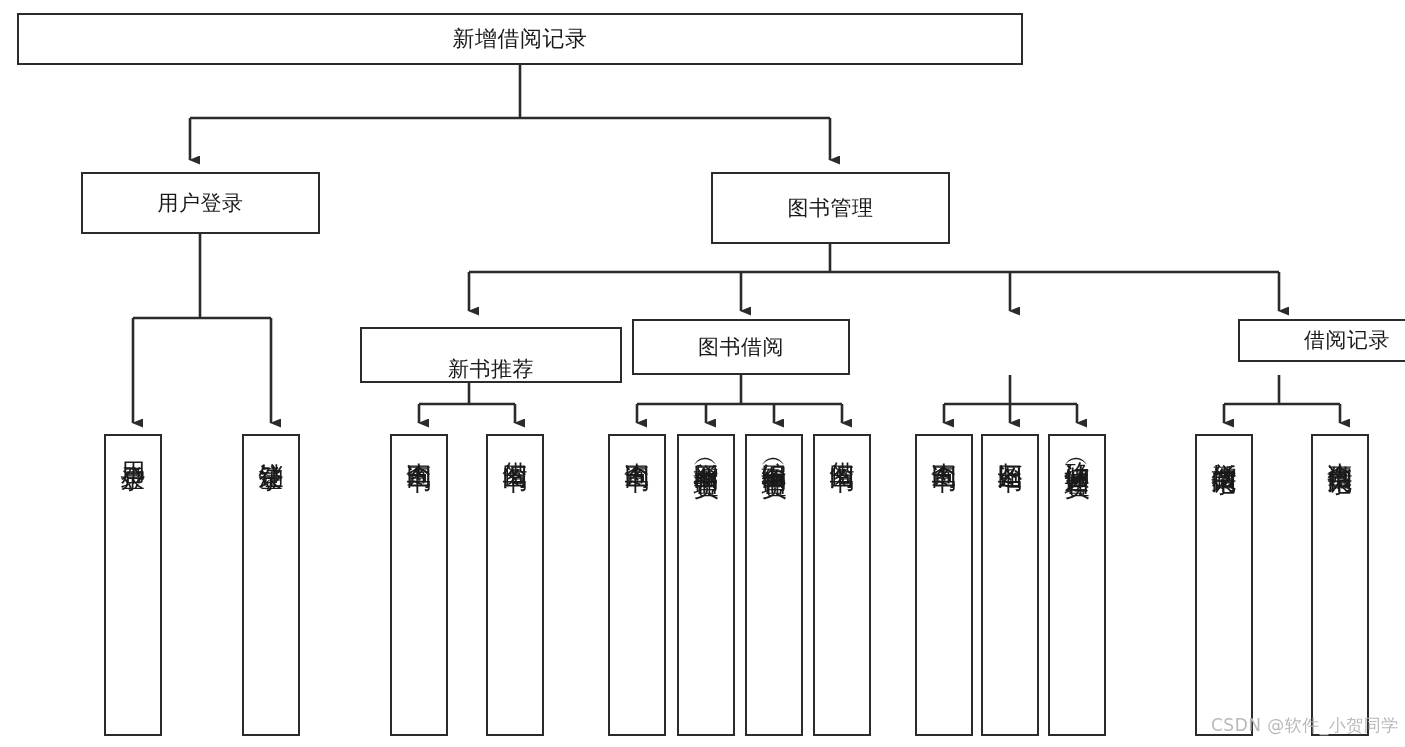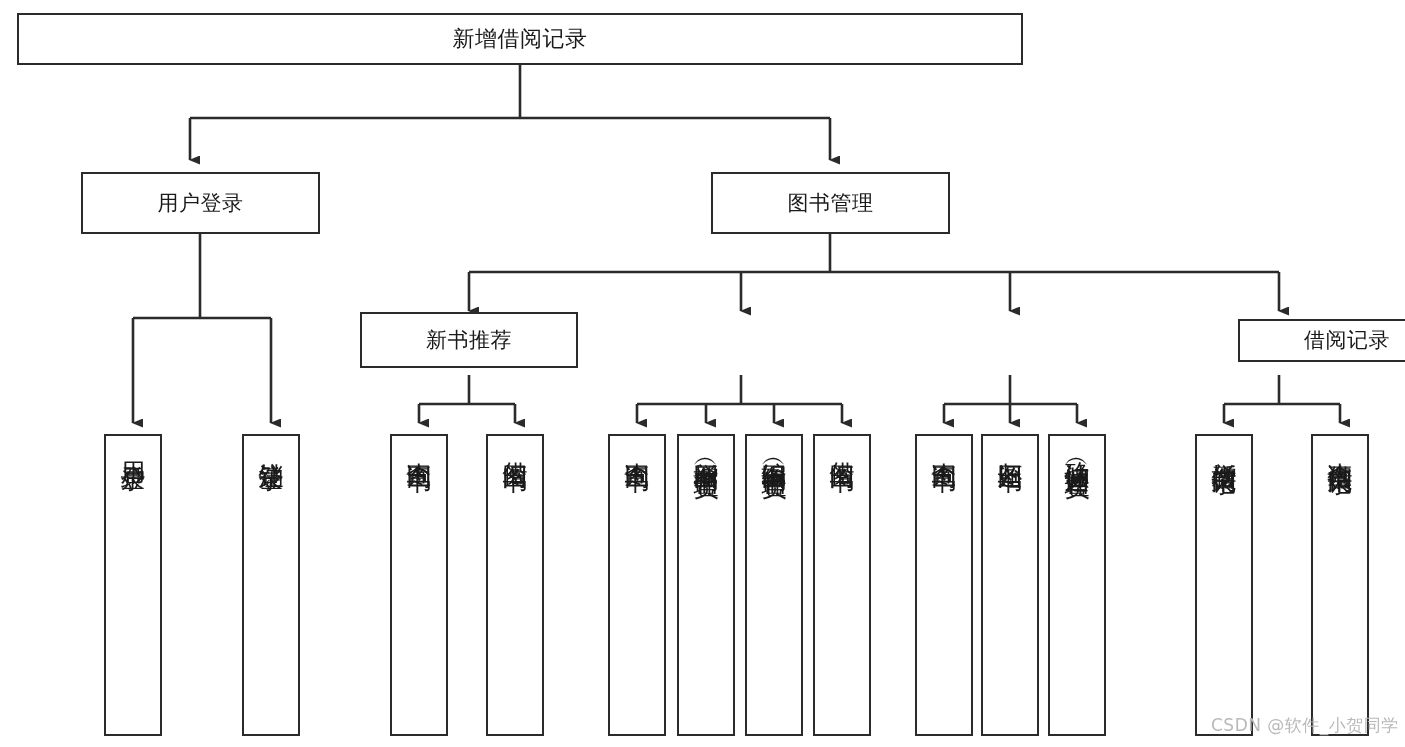--- a/index.html
+++ b/index.html
@@ -123,26 +123,29 @@
     </g>
   </svg>
 
   <div class="node horiz root" style="left:17px; top:13px; width:1006px; height:52px;">
     <span class="label">新增借阅记录</span>
   </div>
 
   <div class="node horiz" style="left:81px; top:172px; width:239px; height:62px;">
     <span class="label">用户登录</span>
   </div>
-  <div class="node horiz" style="left:711px; top:172px; width:239px; height:62px;font-family:Liberation Serif, serif;">
+  <div class="node horiz" style="left:711px; top:172px; width:239px; height:72px;font-family:Liberation Serif, serif;">
     <span class="label">图书管理</span>
   </div>
 
-  <div class="node horiz" style="left:360px; top:312px; width:218px; height:56px;">
+  <div class="node horiz" style="left:360px; top:327px; width:262px; height:56px;align-items:flex-end;">
     <span class="label">新书推荐</span>
+  </div>
+  <div class="node horiz" style="left:632px; top:319px; width:218px; height:56px;">
+    <span class="label">图书借阅</span>
   </div>
   <div class="node horiz" style="left:1238px; top:319px; width:218px; height:43px;">
     <span class="label">借阅记录</span>
   </div>
 
   <div class="node vert" style="left:104px; top:434px; width:58px; height:302px;">
     <span class="label">用户登录</span>
   </div>
   <div class="node vert" style="left:242px; top:434px; width:58px; height:302px;">
     <span class="label">注销登录</span>

